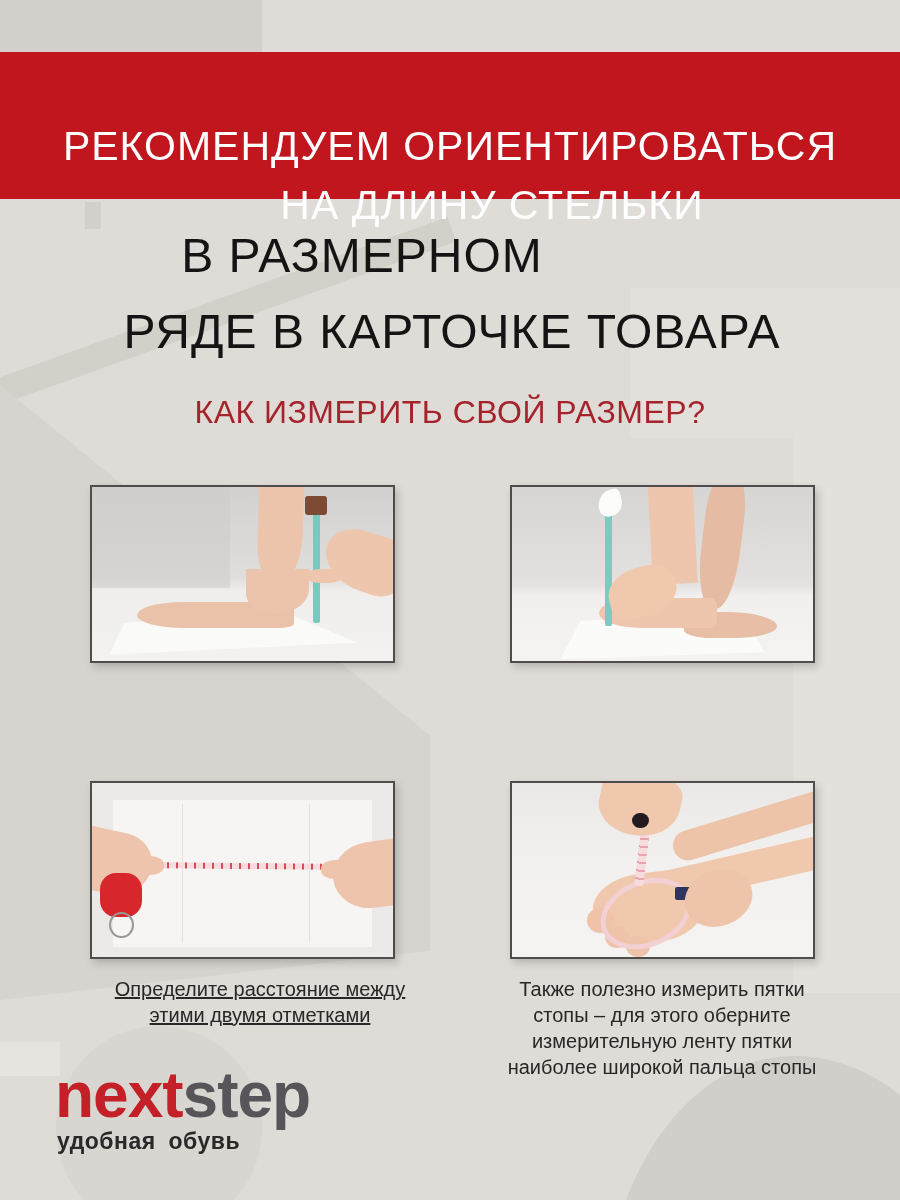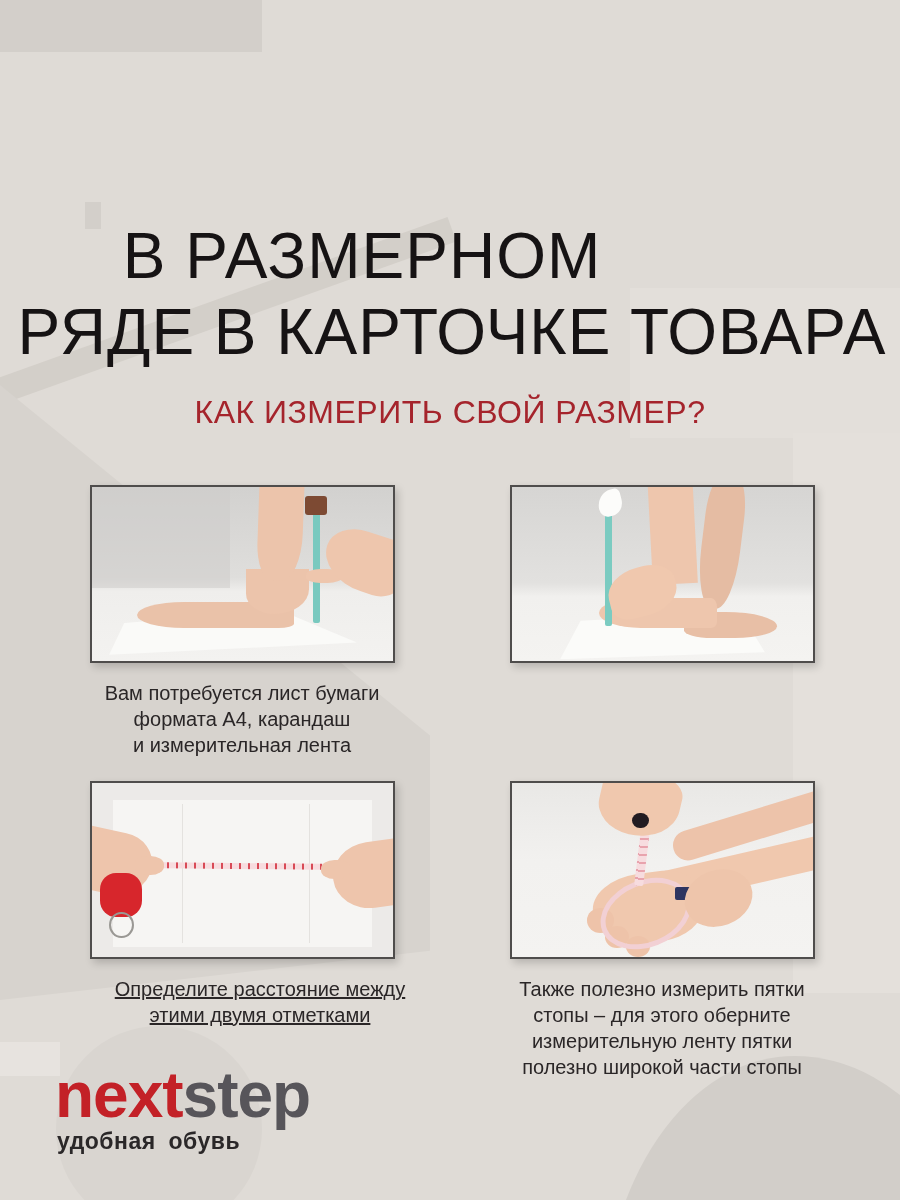--- a/index.html
+++ b/index.html
@@ -23,21 +23,21 @@
   .d9{left:602px;top:1056px;width:400px;height:310px;background:#d2cec9;
       border-radius:48% 52% 0 0 / 90% 90% 0 0;}
   
   .banner{position:absolute;z-index:2;left:0;top:52px;width:900px;height:147px;background:#c2161f;}
   .banner-line{position:absolute;width:100%;text-align:center;color:#ffffff;
     font-size:41px;line-height:44px;letter-spacing:1px;font-weight:400;}
   .banner-line1{top:72px;left:0;}
   .banner-line2{top:131px;left:84px;width:816px;}
   
   .heading-line{position:absolute;z-index:2;text-align:center;color:#161314;
-    font-size:64px;line-height:52px;letter-spacing:1px;font-weight:400;}
+    font-size:48px;line-height:52px;letter-spacing:1px;font-weight:400;}
   .heading-line1{left:0;top:230px;width:724px;}
   .heading-line2{left:0;top:306px;width:904px;}
   .subheading{position:absolute;z-index:2;left:0;top:394px;width:900px;text-align:center;
     color:#a5242c;font-size:32px;font-weight:500;letter-spacing:.5px;}
   
   .photo{position:absolute;z-index:2;width:301px;height:174px;border:2px solid #4f4d4c;
     overflow:hidden;background:#e9e8e6;box-shadow:3px 4px 8px rgba(0,0,0,.18);}
   .p1{left:90px;top:485px;}
   .p2{left:510px;top:485px;}
   .p3{left:90px;top:781px;}
@@ -127,20 +127,24 @@
   <div class="bg-shape d1"></div>
   <div class="bg-shape d2"></div>
   <div class="bg-shape d3"></div>
   <div class="bg-shape d4"></div>
   <div class="bg-shape d5"></div>
   <div class="bg-shape d6"></div>
   <div class="bg-shape d7"></div>
   <div class="bg-shape d8"></div>
   <div class="bg-shape d9"></div>
 
+  <div class="banner">
+    <div class="banner-line banner-line1">РЕКОМЕНДУЕМ ОРИЕНТИРОВАТЬСЯ</div>
+    <div class="banner-line banner-line2">НА ДЛИНУ СТЕЛЬКИ</div>
+  </div>
 
   <div class="heading-line heading-line1">В РАЗМЕРНОМ</div>
   <div class="heading-line heading-line2">РЯДЕ В КАРТОЧКЕ ТОВАРА</div>
 
   <div class="subheading">КАК ИЗМЕРИТЬ СВОЙ РАЗМЕР?</div>
 
   <div class="photo p1">
     <div class="s1-wall"></div>
     <div class="s1-wallshade"></div>
     <div class="s1-paper"></div>
@@ -188,32 +192,27 @@
     <div class="s4-toe2"></div>
     <div class="s4-toe3"></div>
     <div class="s4-band"></div>
     <div class="s4-tapedrop"></div>
     <div class="s4-tapeend"></div>
     <div class="s4-handT"></div>
     <div class="s4-nail"></div>
     <div class="s4-handR"></div>
   </div>
 
-  <div class="caption cap1">
-    <div>Вам потребуется лист бумаги</div>
-    <div>формата А4, карандаш</div>
-    <div>и измерительная лента</div>
-  </div>
   <div class="caption cap3">
     <div>Определите расстояние между</div>
     <div>этими двумя отметками</div>
   </div>
   <div class="caption cap4">
     <div>Также полезно измерить пятки</div>
     <div>стопы – для этого оберните</div>
     <div>измерительную ленту пятки</div>
-    <div>полезно широкой части стопы</div>
+    <div>наиболее широкой пальца стопы</div>
   </div>
 
   <div class="logo"><span class="logo-next">next</span><span class="logo-step">step</span></div>
   <div class="logo-tagline">удобная обувь</div>
 
 </div>
 
 </body></html>

